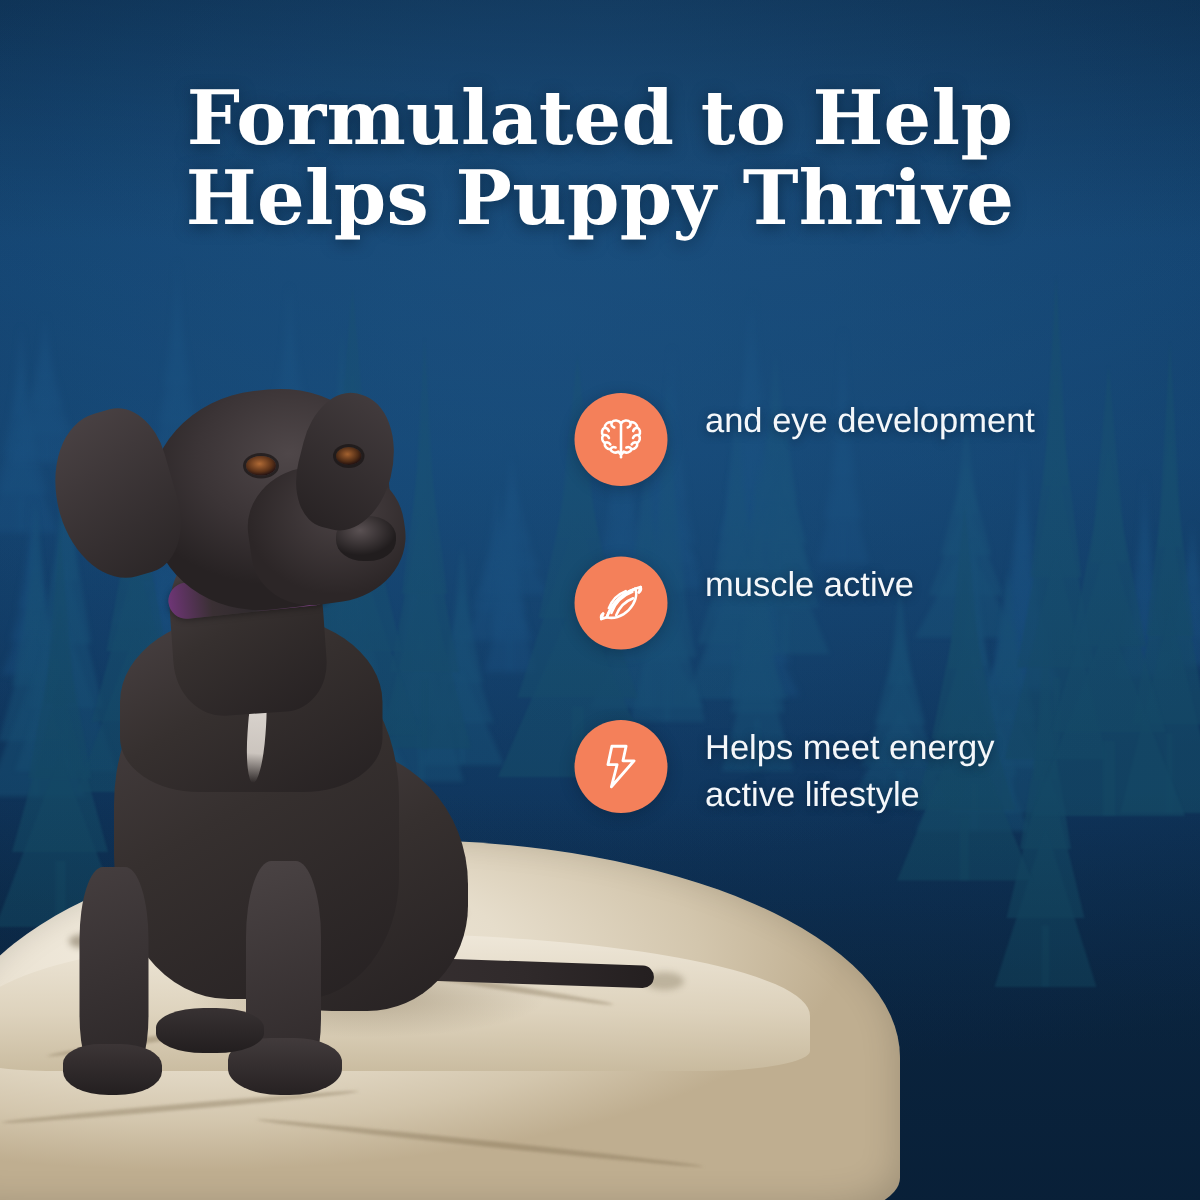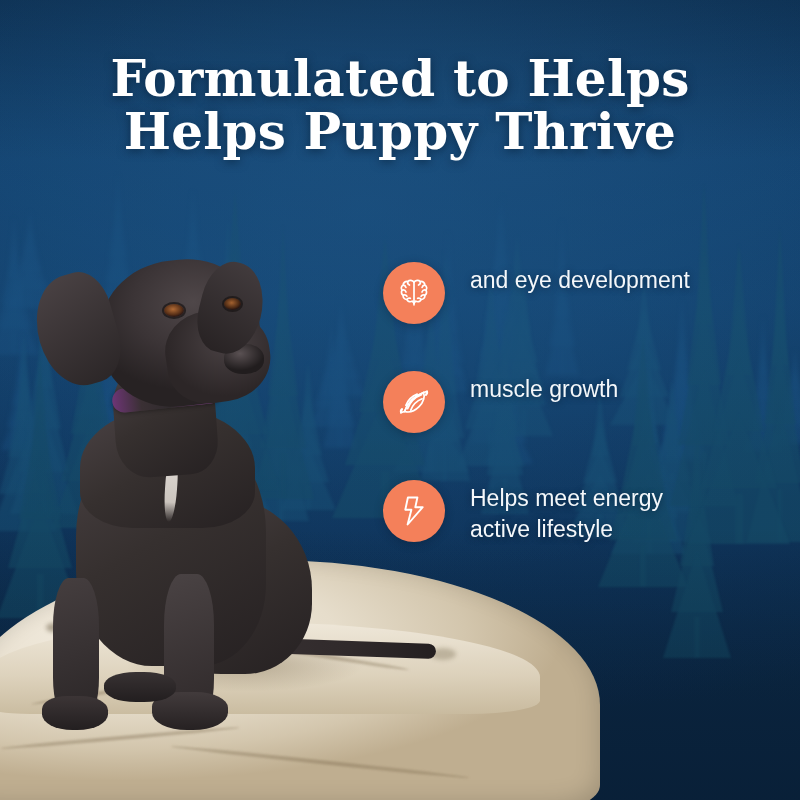--- a/index.html
+++ b/index.html
@@ -516,21 +516,21 @@
 
     <div style="position:absolute;left:146px;top:56px;width:20px;height:13px;border-radius:50%;
                 background:radial-gradient(60% 60% at 45% 40%, #b06a35, #5a3118 70%, #241313);
                 box-shadow:0 0 0 2px rgba(24,20,20,.7);"></div>
     <div style="position:absolute;left:206px;top:50px;width:17px;height:12px;border-radius:50%;
                 background:radial-gradient(60% 60% at 45% 40%, #a3612f, #4e2b15 70%, #201010);
                 box-shadow:0 0 0 2px rgba(24,20,20,.7);"></div>
   </div>
 
   <div class="headline">
-    <span>Formulated to Helps</span>
+    <span>Formulated to Help</span>
     <span>Helps Puppy Thrive</span>
   </div>
 
   <div class="features">
 
     <div class="feature">
       <div class="badge">
         <svg width="40" height="40" viewBox="0 0 40 40" fill="none" stroke="#ffffff" stroke-width="1.7" stroke-linecap="round" stroke-linejoin="round">
           <path d="M20 8.6v23.2"></path>
           <path d="M20 9.1c-1.5-2.1-4.6-2.4-6.2-.6-2.6-.5-4.7 1.3-4.6 3.6-2 1-2.5 3.5-1.1 5.1-1.2 1.7-.7 4.1 1.1 5.1-.4 2.3 1.4 4.3 3.7 4.2.8 2.1 3.4 2.9 5.3 1.6 1 1.3 1.8 2 1.8 2"></path>
@@ -560,21 +560,21 @@
           <path d="M13.6 26.6c2.6-7 7-11.4 14-14"></path>
           <path d="M16.8 28.1c2.2-5.7 5.6-9.1 11.3-11.3"></path>
           <path d="M11.9 23.4c2.2-5.7 5.6-9.1 11.3-11.3"></path>
           <path d="M29.5 10.5l3.6-1.2-1.2 3.6"></path>
           <path d="M10.5 29.5l-3.6 1.2 1.2-3.6"></path>
           <path d="M31.9 12.9c1.1-.6 1.7-1.9 1.2-3.6"></path>
           <path d="M8.1 27.1c-1.1.6-1.7 1.9-1.2 3.6"></path>
         </svg>
       </div>
       <div class="feature-text">
-        <span style="display: block;">muscle growth</span>
+        <span style="display: block;">muscle active</span>
       </div>
     </div>
 
     <div class="feature">
       <div class="badge">
         <svg width="40" height="40" viewBox="0 0 40 40" fill="none" stroke="#ffffff" stroke-width="1.9" stroke-linecap="round" stroke-linejoin="round">
           <path d="M23.4 6.5H13.9l-2.6 12.2h6.1L13.6 33.5 28.7 16.2h-7.4z"></path>
         </svg>
       </div>
       <div class="feature-text">

